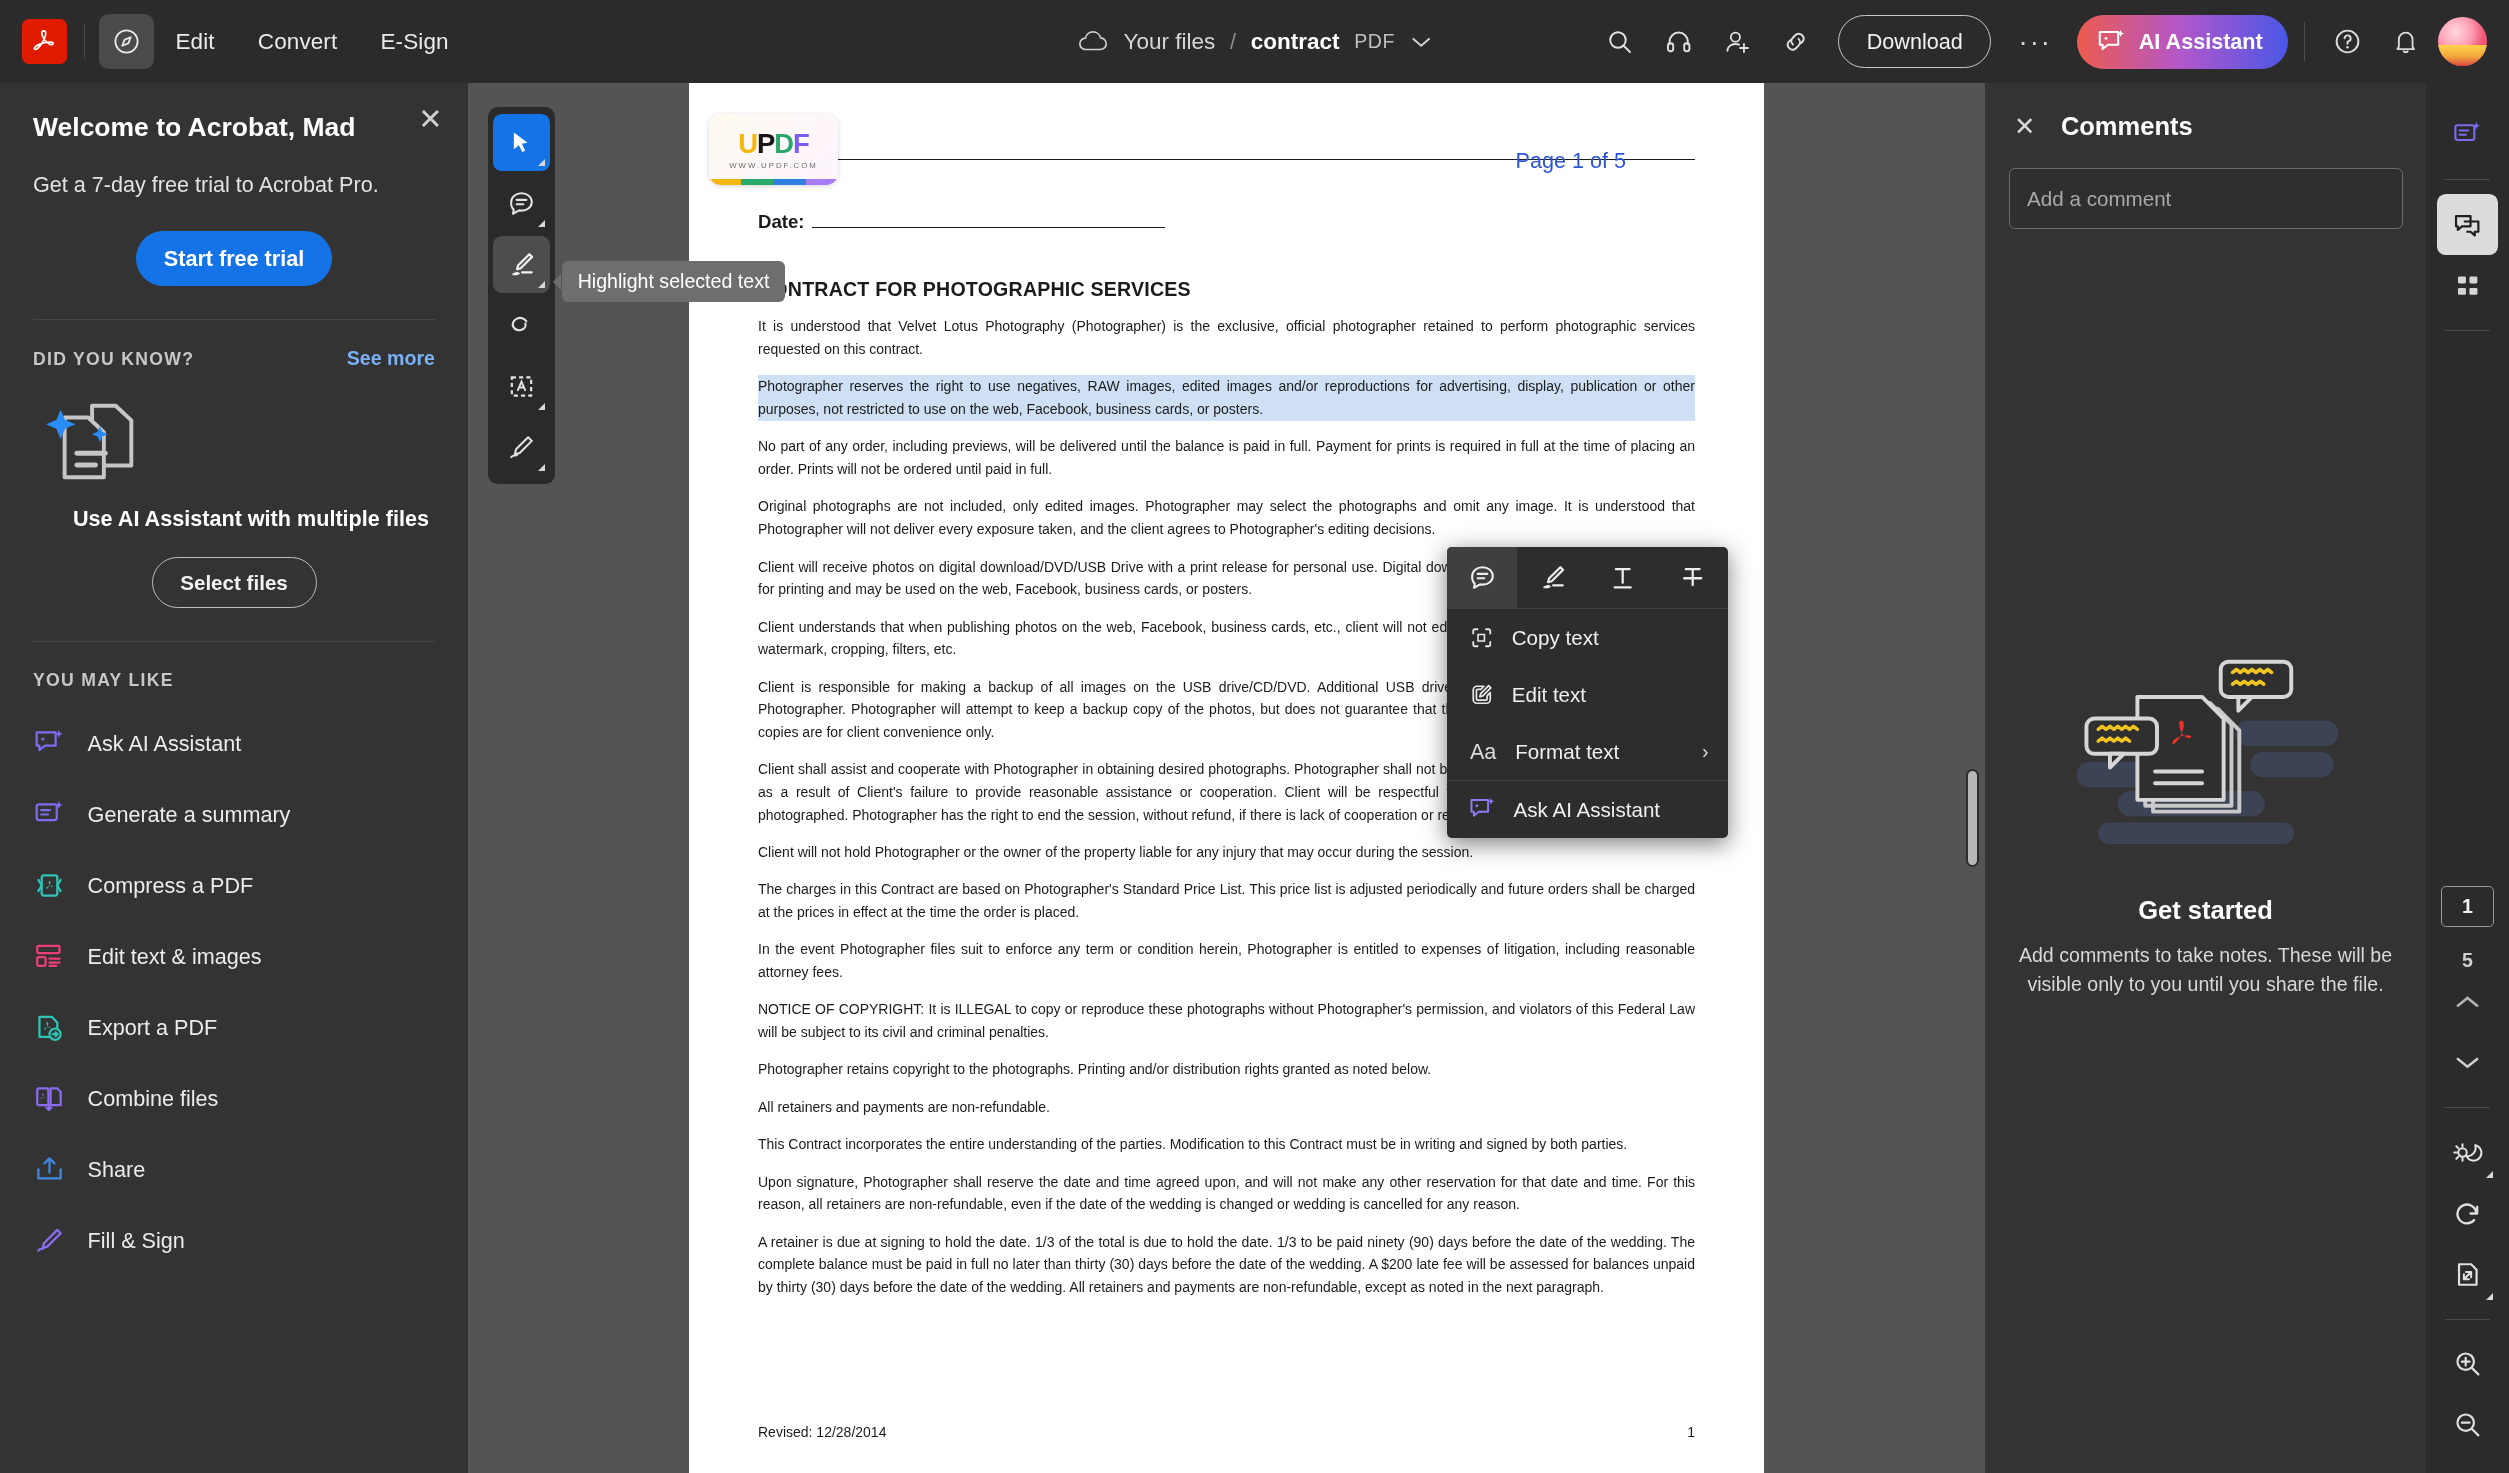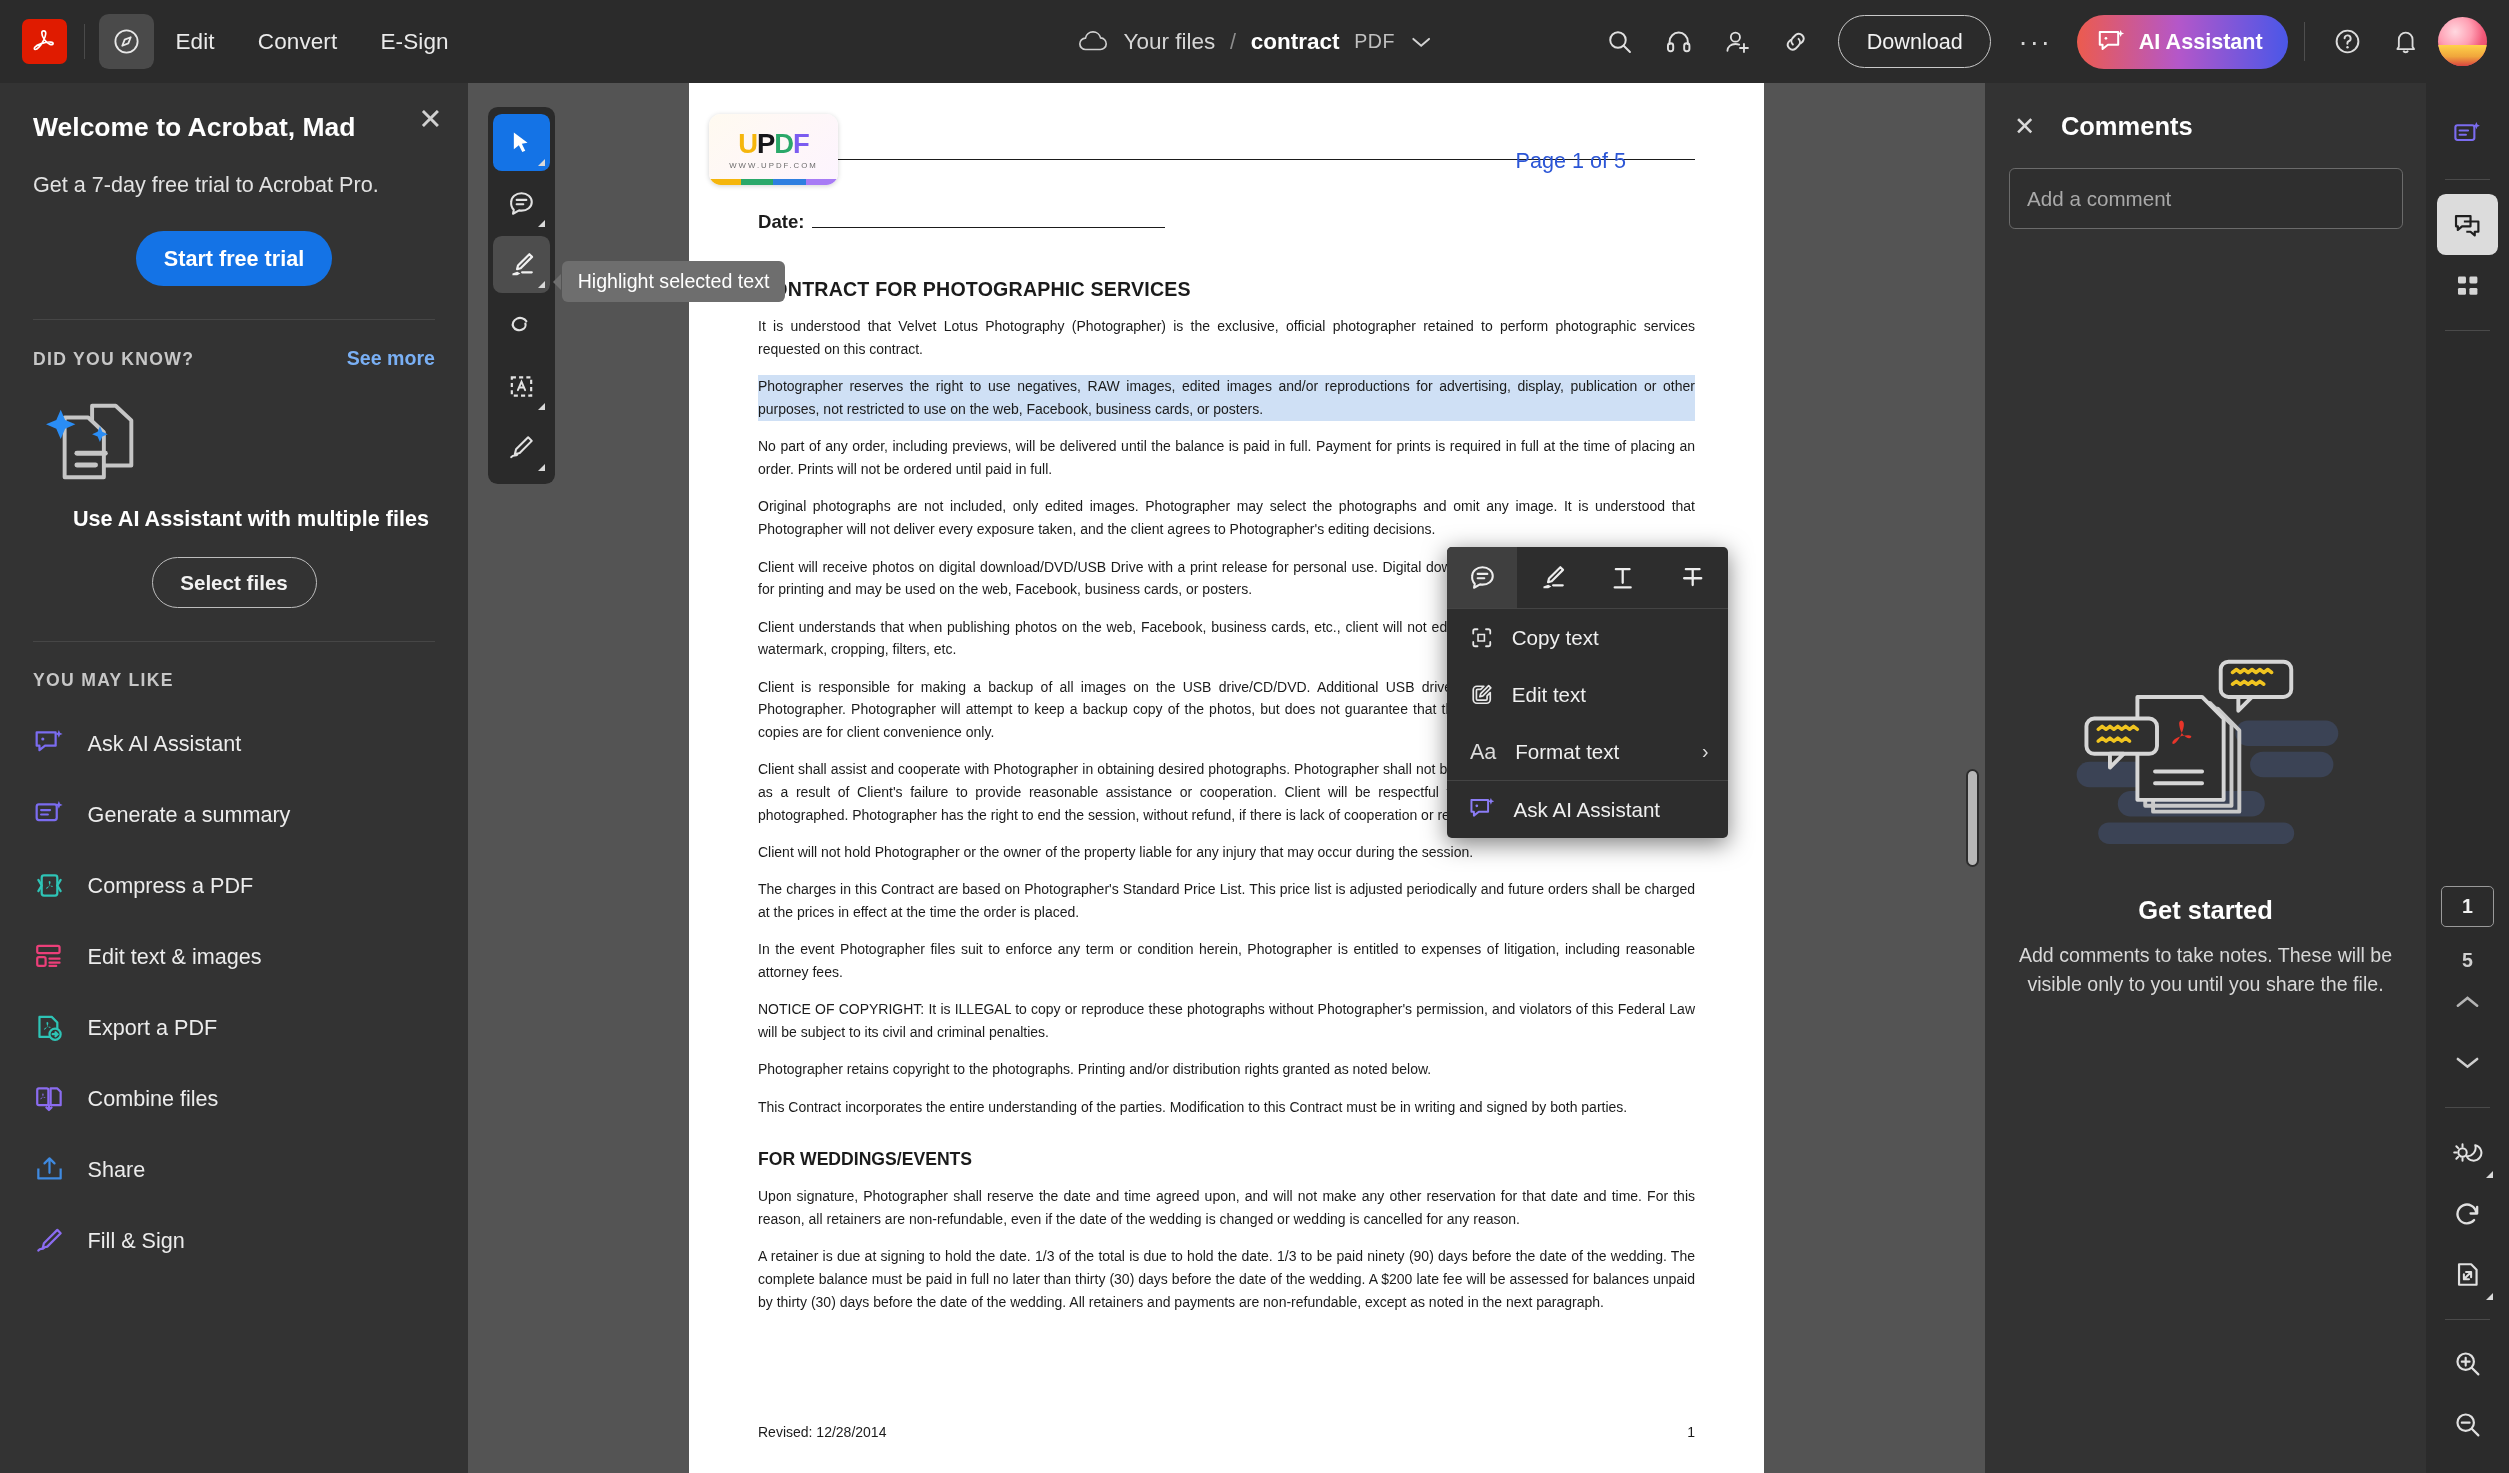--- a/index.html
+++ b/index.html
@@ -474,23 +474,23 @@
             <div class="doc-p">Original photographs are not included, only edited images. Photographer may select the photographs and omit any image. It is understood that Photographer will not deliver every exposure taken, and the client agrees to Photographer's editing decisions.</div>
             <div class="doc-p">Client will receive photos on digital download/DVD/USB Drive with a print release for personal use. Digital download/DVD/USB Drive includes images for printing and may be used on the web, Facebook, business cards, or posters.</div>
             <div class="doc-p">Client understands that when publishing photos on the web, Facebook, business cards, etc., client will not edit the photos in any way, i.e. editing the watermark, cropping, filters, etc.</div>
             <div class="doc-p">Client is responsible for making a backup of all images on the USB drive/CD/DVD. Additional USB drives/CDs/DVDs may be purchased from Photographer. Photographer will attempt to keep a backup copy of the photos, but does not guarantee that they will be retained indefinitely. Backup copies are for client convenience only.</div>
             <div class="doc-p">Client shall assist and cooperate with Photographer in obtaining desired photographs. Photographer shall not be responsible for photographs not taken as a result of Client's failure to provide reasonable assistance or cooperation. Client will be respectful to Photographer and all parties being photographed. Photographer has the right to end the session, without refund, if there is lack of cooperation or respect.</div>
             <div class="doc-p">Client will not hold Photographer or the owner of the property liable for any injury that may occur during the session.</div>
             <div class="doc-p">The charges in this Contract are based on Photographer's Standard Price List. This price list is adjusted periodically and future orders shall be charged at the prices in effect at the time the order is placed.</div>
             <div class="doc-p">In the event Photographer files suit to enforce any term or condition herein, Photographer is entitled to expenses of litigation, including reasonable attorney fees.</div>
             <div class="doc-p">NOTICE OF COPYRIGHT: It is ILLEGAL to copy or reproduce these photographs without Photographer's permission, and violators of this Federal Law will be subject to its civil and criminal penalties.</div>
             <div class="doc-p">Photographer retains copyright to the photographs. Printing and/or distribution rights granted as noted below.</div>
+            <div class="doc-p">All retainers and payments are non-refundable.</div>
             <div class="doc-p">This Contract incorporates the entire understanding of the parties. Modification to this Contract must be in writing and signed by both parties.</div>
 
-            <div class="doc-h2">FOR WEDDINGS/EVENTS</div>
             <div class="doc-p">Upon signature, Photographer shall reserve the date and time agreed upon, and will not make any other reservation for that date and time. For this reason, all retainers are non-refundable, even if the date of the wedding is changed or wedding is cancelled for any reason.</div>
             <div class="doc-p">A retainer is due at signing to hold the date. 1/3 of the total is due to hold the date. 1/3 to be paid ninety (90) days before the date of the wedding. The complete balance must be paid in full no later than thirty (30) days before the date of the wedding. A $200 late fee will be assessed for balances unpaid by thirty (30) days before the date of the wedding. All retainers and payments are non-refundable, except as noted in the next paragraph.</div>
           </div>
 
           <div class="doc-foot">
             <span>Revised: 12/28/2014</span>
             <span>1</span>
           </div>
         </div>
       </div>

